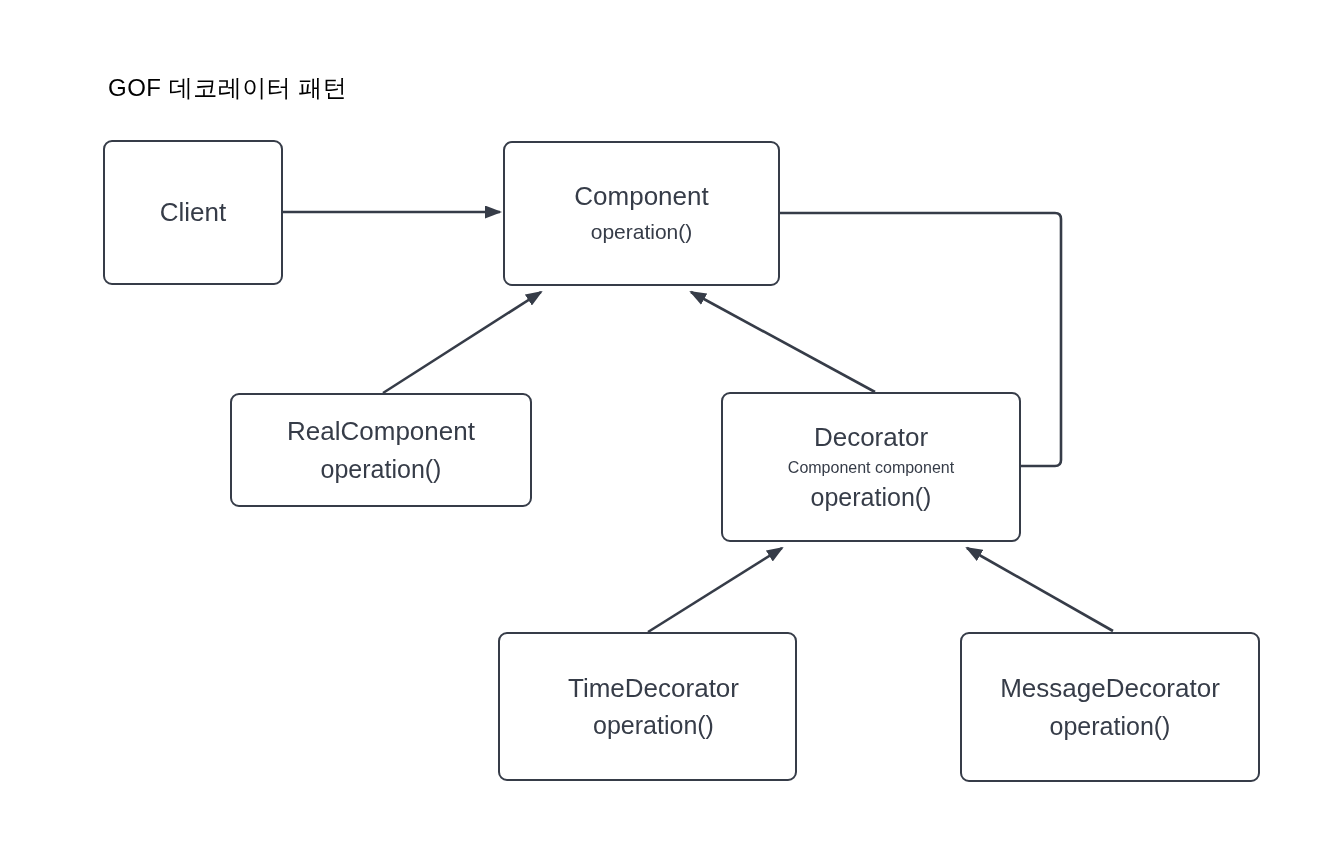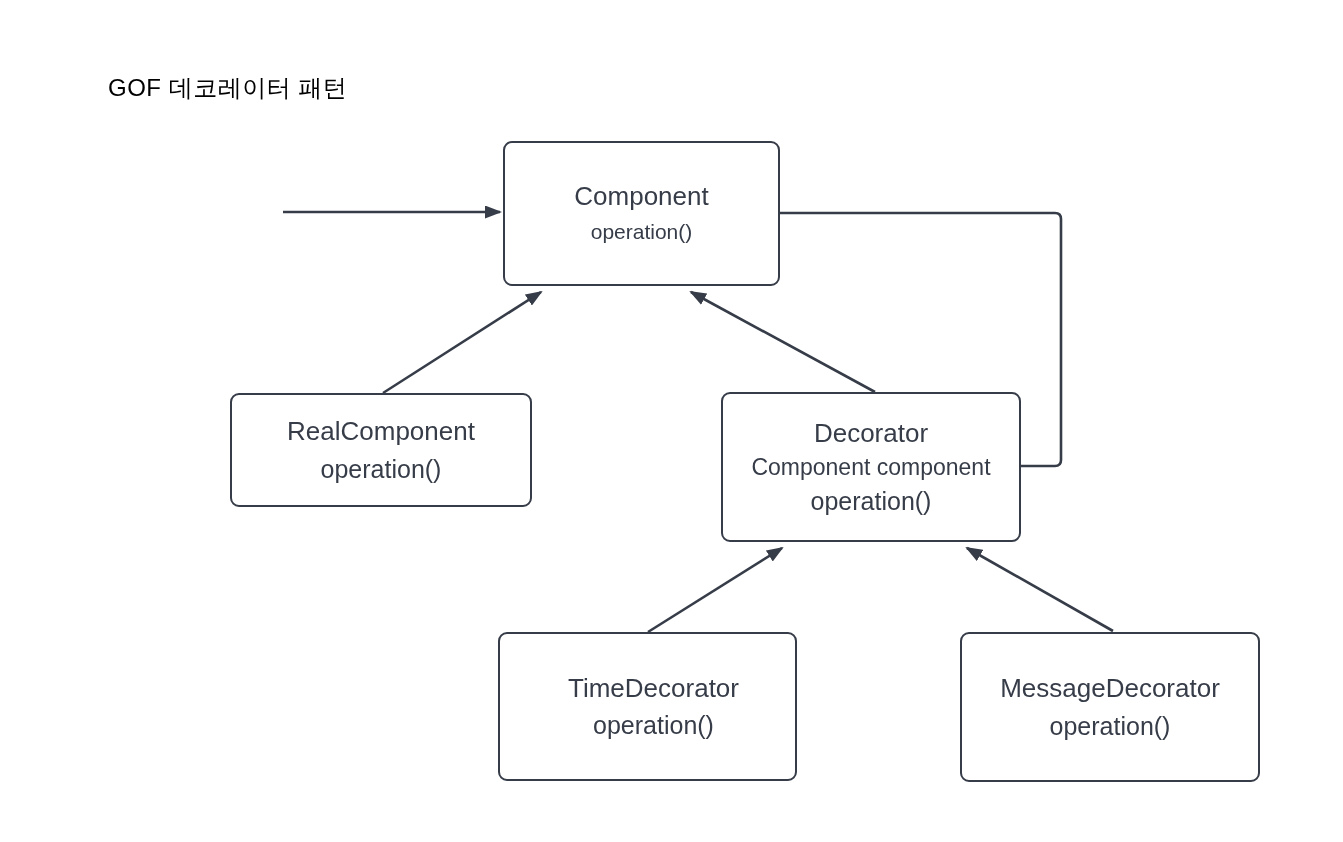--- a/index.html
+++ b/index.html
@@ -45,21 +45,21 @@
     border: 2.6px solid #363c48;
     border-radius: 9px;
     display: flex;
     flex-direction: column;
     align-items: center;
     justify-content: center;
     color: #363c48;
     text-align: center;
   }
   .node .cls-name   { font-size: 26px; line-height: 1.45; }
-  .node .cls-field  { font-size: 23px; line-height: 1.35; }
+  .node .cls-field  { font-size: 16px; line-height: 1.35; }
   .node .cls-method { font-size: 25px; line-height: 1.45; text-align: right; }
   .node .cls-method.small { font-size: 21px; line-height: 1.55; }
 
   #node-client          { left: 103px; top: 140px; width: 180px; height: 145px; }
   #node-component       { left: 503px; top: 141px; width: 277px; height: 145px; }
   #node-realcomponent   { left: 230px; top: 393px; width: 302px; height: 114px; }
   #node-decorator       { left: 721px; top: 392px; width: 300px; height: 150px; }
   #node-timedecorator   { left: 498px; top: 632px; width: 299px; height: 149px; padding-left: 12px; }
   #node-messagedecorator{ left: 960px; top: 632px; width: 300px; height: 150px; }
 </style>
@@ -77,20 +77,23 @@
       </marker>
     </defs>
     <path d="M 283 212 L 500 212" marker-end="url(#arrowhead)"></path>
     <path d="M 383 393 L 541 292" marker-end="url(#arrowhead)"></path>
     <path d="M 875 392 L 691 292" marker-end="url(#arrowhead)"></path>
     <path d="M 1021 466 L 1055 466 Q 1061 466 1061 460 L 1061 219 Q 1061 213 1055 213 L 748 213" marker-end="url(#arrowhead)"></path>
     <path d="M 648 632 L 782 548" marker-end="url(#arrowhead)"></path>
     <path d="M 1113 631 L 967 548" marker-end="url(#arrowhead)"></path>
   </svg>
 
+  <div class="node" id="node-client">
+    <div class="cls-name">Client</div>
+  </div>
 
   <div class="node" id="node-component">
     <div class="cls-name">Component</div>
     <div class="cls-method small">operation()</div>
   </div>
 
   <div class="node" id="node-realcomponent">
     <div class="cls-name">RealComponent</div>
     <div class="cls-method">operation()</div>
   </div>

